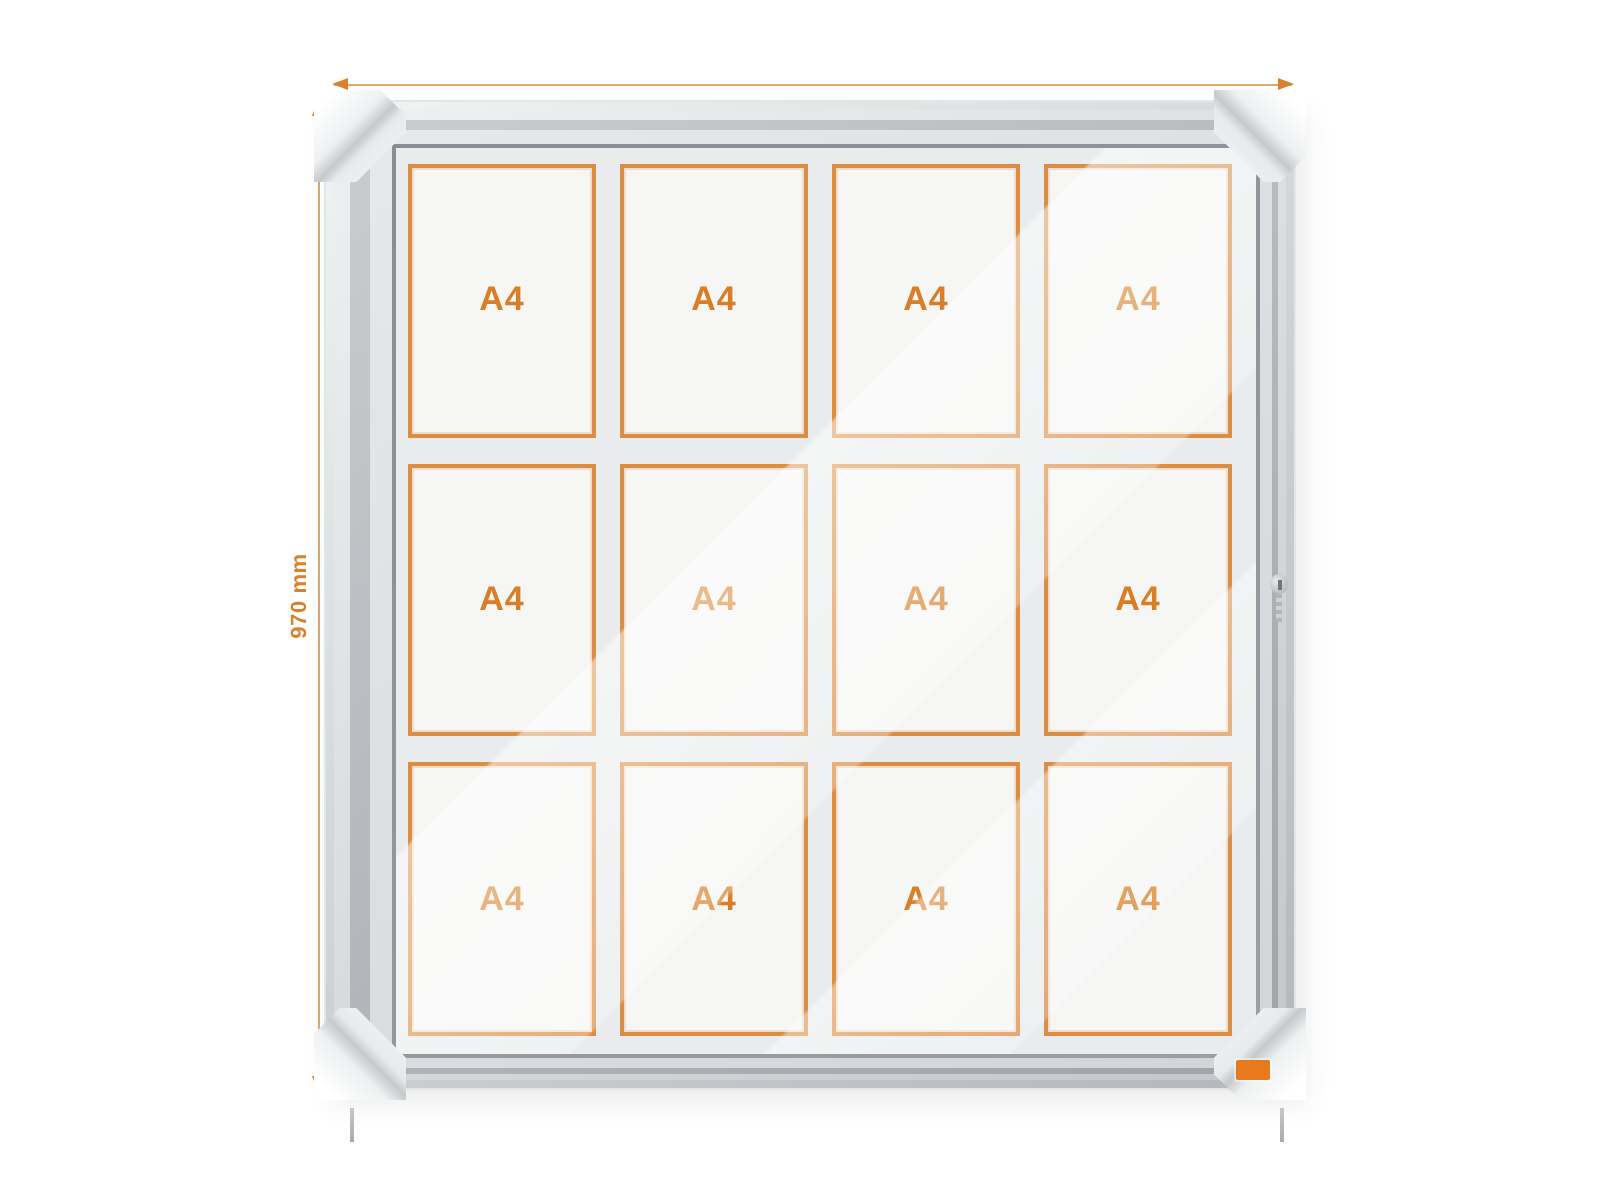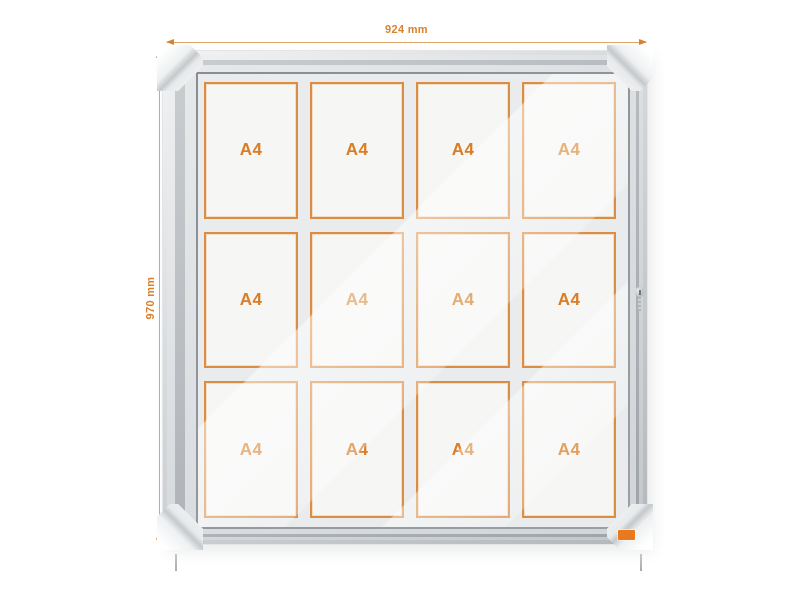--- a/index.html
+++ b/index.html
@@ -96,21 +96,20 @@
   .pin{position:absolute;width:2px;height:17px;top:554px;
     background:linear-gradient(180deg,#c4c8ca,#a8acb0);}
   .pin-left{left:175px;}
   .pin-right{left:640px;}
 </style>
 </head>
 <body>
 
 <div class="stage">
 
-  <div class="dim-label dim-top-label">924 mm</div>
   <div class="dim-line-h">
     <span class="arr arr-left"></span>
     <span class="arr arr-right"></span>
   </div>
 
   <div class="dim-label dim-left-label">970 mm</div>
   <div class="dim-line-v">
     <span class="arr arr-up"></span>
     <span class="arr arr-down"></span>
   </div>

